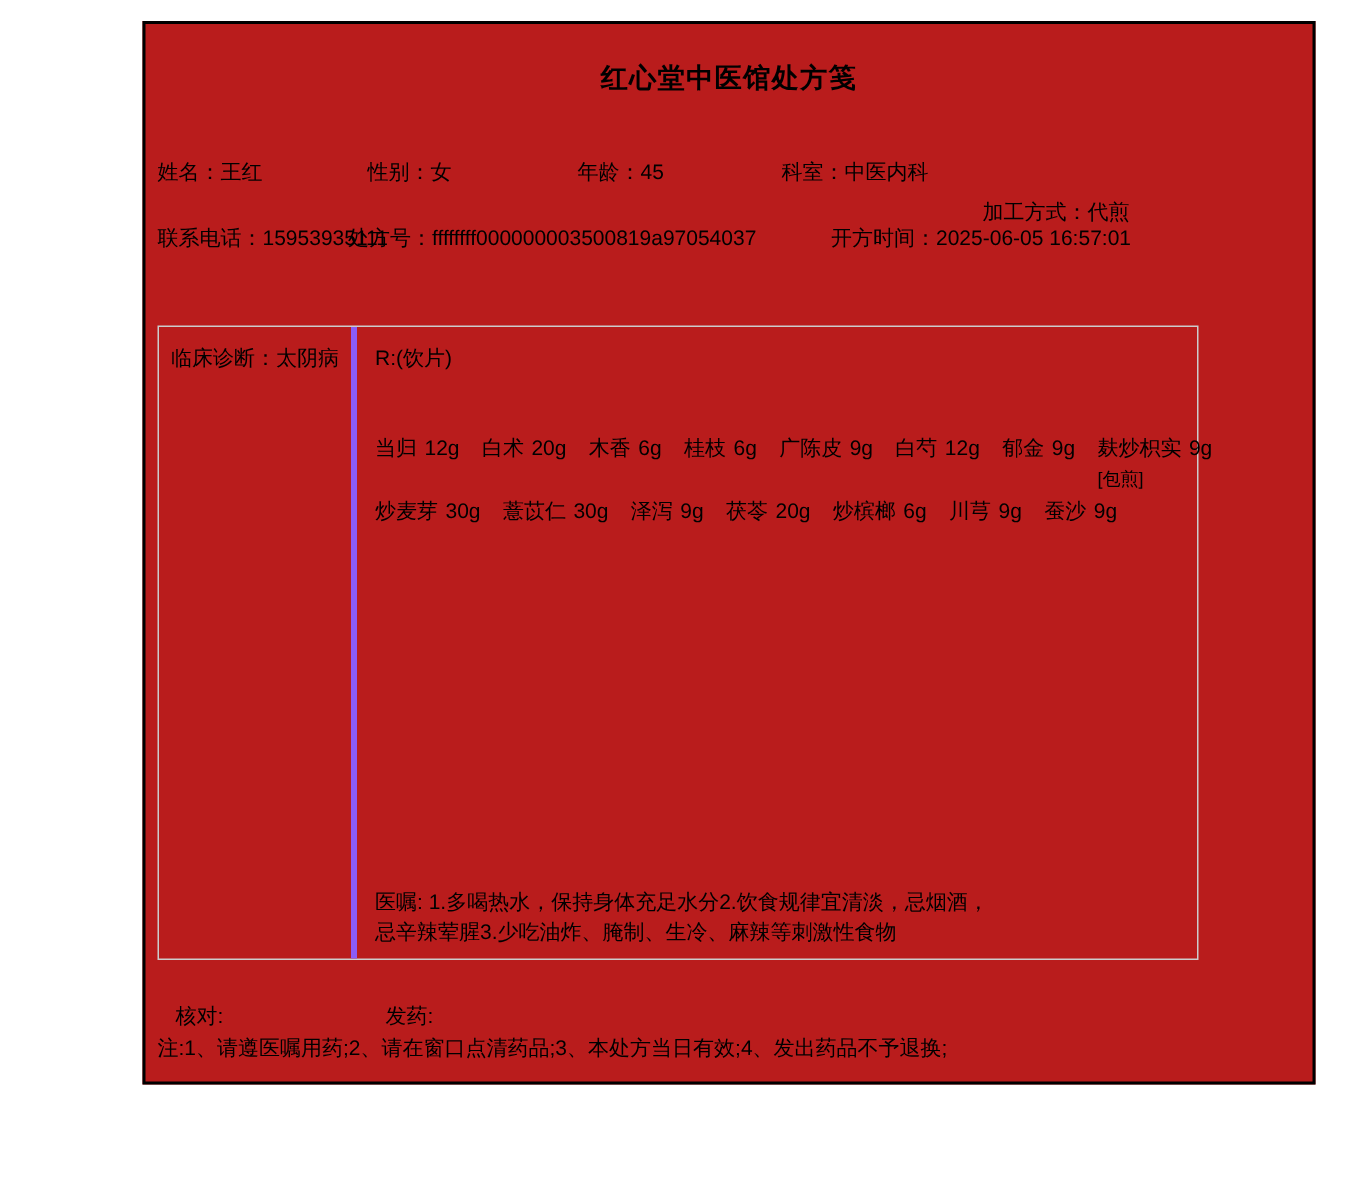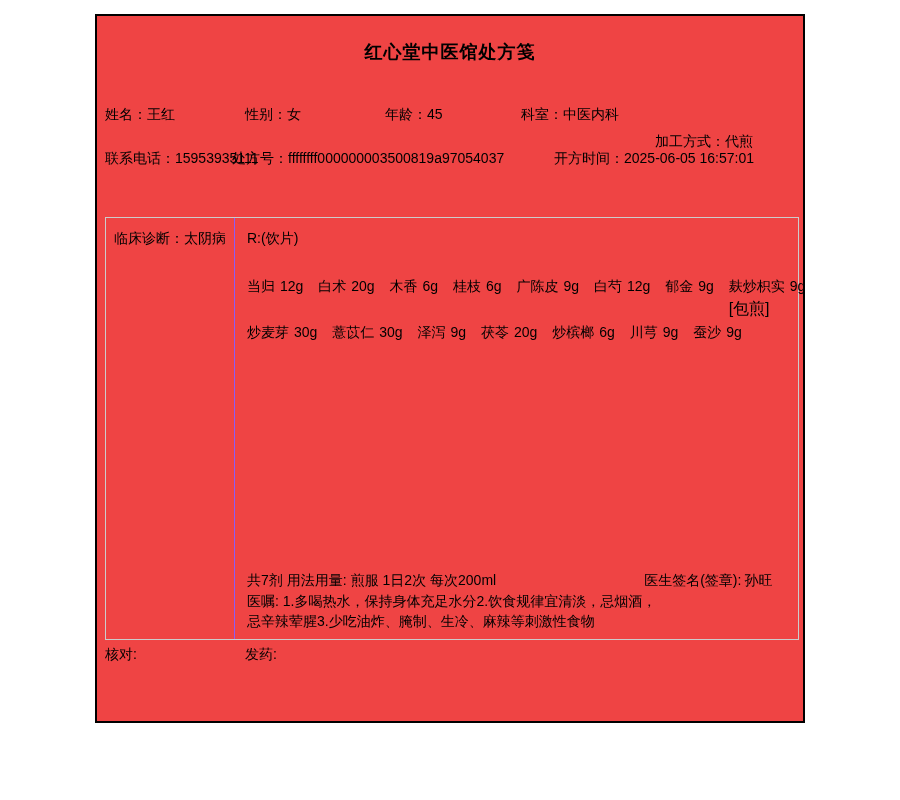--- a/index.html
+++ b/index.html
@@ -7,23 +7,23 @@
   body {
     width: 900px; height: 800px;
     font-family: "Liberation Sans", sans-serif;
     color: #000000;
     position: relative;
     overflow: hidden;
   }
   .page {
     position: absolute;
     left: 95px; top: 14px;
-    width: 710px; height: 709px;
+    width: 782px; height: 709px;
     border: 2px solid #000000;
-    background: #ef4444;
+    background: #b91c1c;
     font-size: 14px;
   }
   .title {
     position: absolute;
     top: 24px; left: 0; right: 0;
     text-align: center;
     font-size: 18px;
     font-weight: bold;
     letter-spacing: 1px;
   }
@@ -33,50 +33,50 @@
   .field { position: absolute; white-space: nowrap; }
   .rx-box {
     position: absolute;
     top: 201px; left: 8px;
     width: 694px; height: 423px;
     border: 1px solid #cccccc;
     display: flex;
   }
   .diag-cell {
     width: 137px;
-    border-right: 1px solid #8b5cf6;
+    border-right: 4px solid #8b5cf6;
     padding: 12px 8px;
     white-space: nowrap;
     font-family: Liberation Serif, serif;
   }
   .rx-cell {
     flex: 1;
     padding: 12px 10px 8px 12px;
     display: flex;
     flex-direction: column;
   }
-  .med-area { margin-top: 30px; }
+  .med-area { margin-top: 42px; }
   .med-row { white-space: nowrap; }
   .med-row2 { margin-top: 4px; }
   .med { display: inline-block; margin-right: 11px; vertical-align: top; }
   .med-dose { margin-left: 5px; }
-  .med-note { display: block; font-size: 16px; margin-top: 3px; }
+  .med-note { display: block; font-size: 12px; margin-top: 3px; }
   .spacer { flex: 1; }
   .usage-row { display: flex; }
   .usage { flex: 1; white-space: nowrap; }
   .usage span { margin-right: 4px; }
   .doctor { width: 172px; white-space: nowrap; }
   .doctor .fval { margin-left: 3px; }
   .advice {
     width: 418px;
     line-height: 20px;
     margin-top: 1px;
   }
   .f-row1 { top: 636px; }
-  .f-row2 { top: 630px; }
+  .f-row2 { top: 653px; margin-left: 12px; }
   .f-note { position: absolute; top: 674px; left: 8px; right: 8px; }
   .c0 { left: 8px; } .c1 { left: 148px; } .c2 { left: 288px; }
   .c3 { left: 424px; } .c4 { left: 558px; margin-top: 27px; }
   .p1 { left: 8px; } .p2 { left: 135px; } .p3 { left: 457px; }
   .g0 { left: 8px; } .g1 { left: 148px; } .g2 { left: 288px; } .g3 { left: 428px; }
 </style>
 </head>
 <body>
 
 <div class="page">
@@ -121,32 +121,25 @@
           <span class="med"><span>泽泻</span><span class="med-dose">9g</span></span>
           <span class="med"><span>茯苓</span><span class="med-dose">20g</span></span>
           <span class="med"><span>炒槟榔</span><span class="med-dose">6g</span></span>
           <span class="med"><span>川芎</span><span class="med-dose">9g</span></span>
           <span class="med"><span>蚕沙</span><span class="med-dose">9g</span></span>
         </div>
       </div>
 
       <div class="spacer"></div>
 
-      <div class="usage-row">
-        <div class="usage">
-          <span>共7剂</span><span>用法用量:</span><span>煎服 1日2次 每次200ml</span>
-        </div>
-        <div class="doctor">
-          <span>医生签名(签章):</span><span class="fval">孙旺</span>
-        </div>
-      </div>
       <div class="advice">医嘱: 1.多喝热水，保持身体充足水分2.饮食规律宜清淡，忌烟酒，忌辛辣荤腥3.少吃油炸、腌制、生冷、麻辣等刺激性食物</div>
     </div>
   </div>
 
 
   <div class="abs-row f-row2">
     <span class="field g0"><span>核对:</span><span></span></span>
     <span class="field g1"><span>发药:</span><span></span></span>
   </div>
 
+  <div class="f-note">注:1、请遵医嘱用药;2、请在窗口点清药品;3、本处方当日有效;4、发出药品不予退换;</div>
 
 </div>
 
 </body></html>

